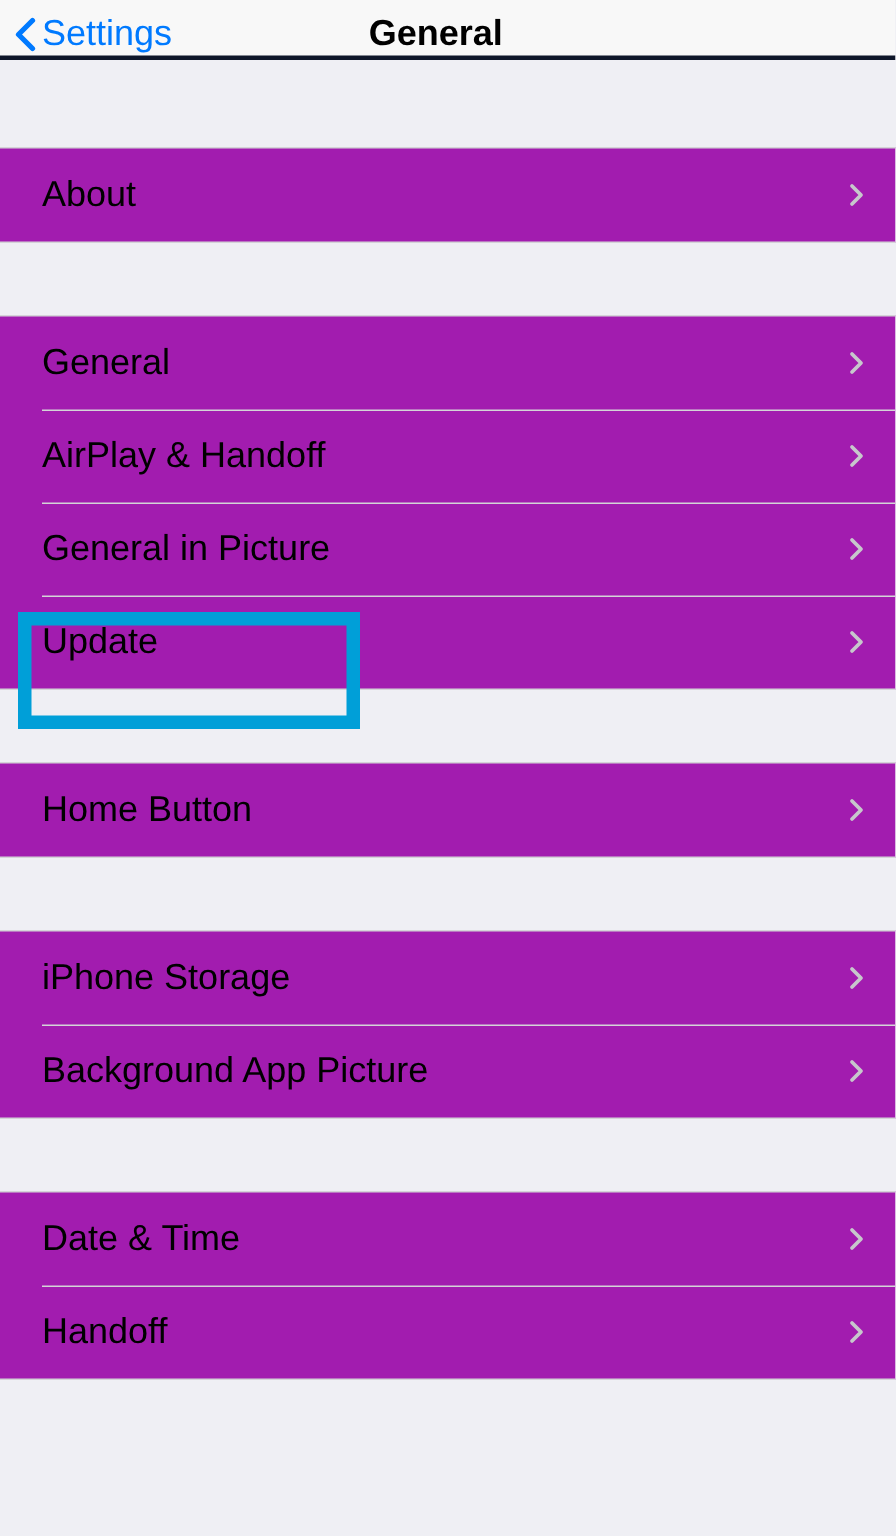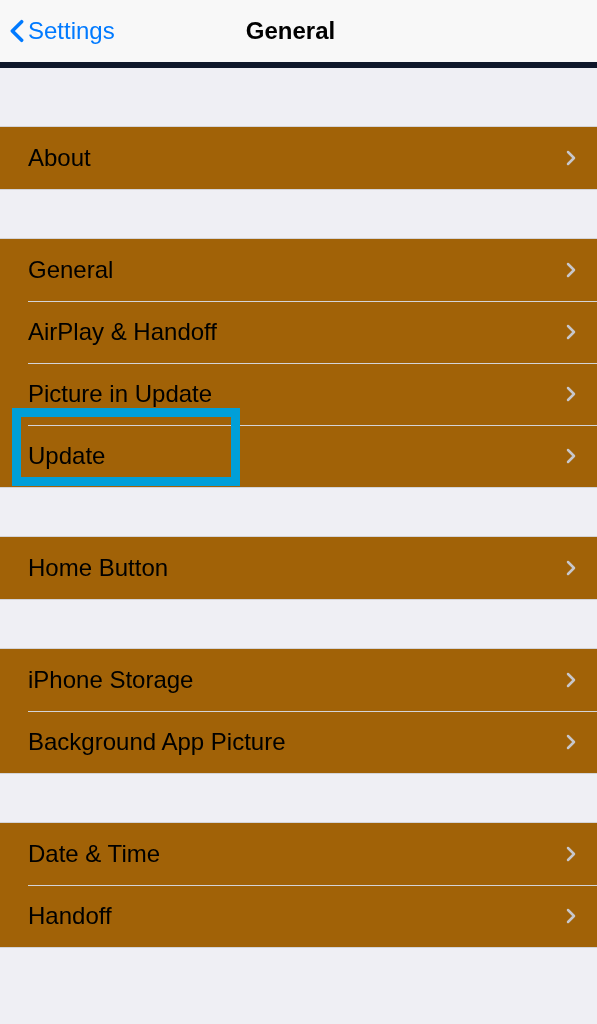--- a/index.html
+++ b/index.html
@@ -10,25 +10,25 @@
     }
     body {
       font-family: -apple-system, "Helvetica Neue", Helvetica, Arial, sans-serif;
       background: #efeff4;
       width: 597px;
       height: 1024px;
       overflow: hidden;
       position: relative;
     }
     .nav-bar {
-      height: 68px;
+      height: 40px;
       background: #f8f8f8;
-      border-bottom: 6px solid #0f172a;
-      display: flex;
-      align-items: center;
+      border-bottom: 3px solid #0f172a;
+      display: flex;
+      align-items: flex-end;
       position: relative;
     }
     .back-button {
       display: flex;
       align-items: center;
       padding-left: 8px;
       color: #007aff;
       font-size: 24px;
       cursor: pointer;
     }
@@ -62,21 +62,21 @@
       padding-top: 0;
     }
     .group-spacer {
       height: 48px;
       background: #efeff4;
     }
     .group-spacer.first {
       height: 58px;
     }
     .group {
-      background: #a16207;
+      background: #a21caf;
       border-top: 1px solid #d4d4d7;
       border-bottom: 1px solid #d4d4d7;
     }
     .row {
       display: flex;
       align-items: center;
       height: 62px;
       padding-left: 28px;
       padding-right: 20px;
       position: relative;
@@ -156,21 +156,21 @@
     </div>
     <div class="row">
       <span class="row-label">AirPlay &amp; Handoff</span>
       <span class="chevron-right">
         <svg viewBox="0 0 10 16" fill="none" stroke="#c7c7cc" stroke-width="2.5" stroke-linecap="round" stroke-linejoin="round">
             <polyline points="2,2 8,8 2,14"></polyline>
           </svg>
       </span>
     </div>
     <div class="row">
-      <span class="row-label">Picture in Update</span>
+      <span class="row-label">General in Picture</span>
       <span class="chevron-right">
         <svg viewBox="0 0 10 16" fill="none" stroke="#c7c7cc" stroke-width="2.5" stroke-linecap="round" stroke-linejoin="round">
             <polyline points="2,2 8,8 2,14"></polyline>
           </svg>
       </span>
     </div>
     <div class="row">
       <span class="row-label">Update</span>
       <span class="chevron-right">
         <svg viewBox="0 0 10 16" fill="none" stroke="#c7c7cc" stroke-width="2.5" stroke-linecap="round" stroke-linejoin="round">

